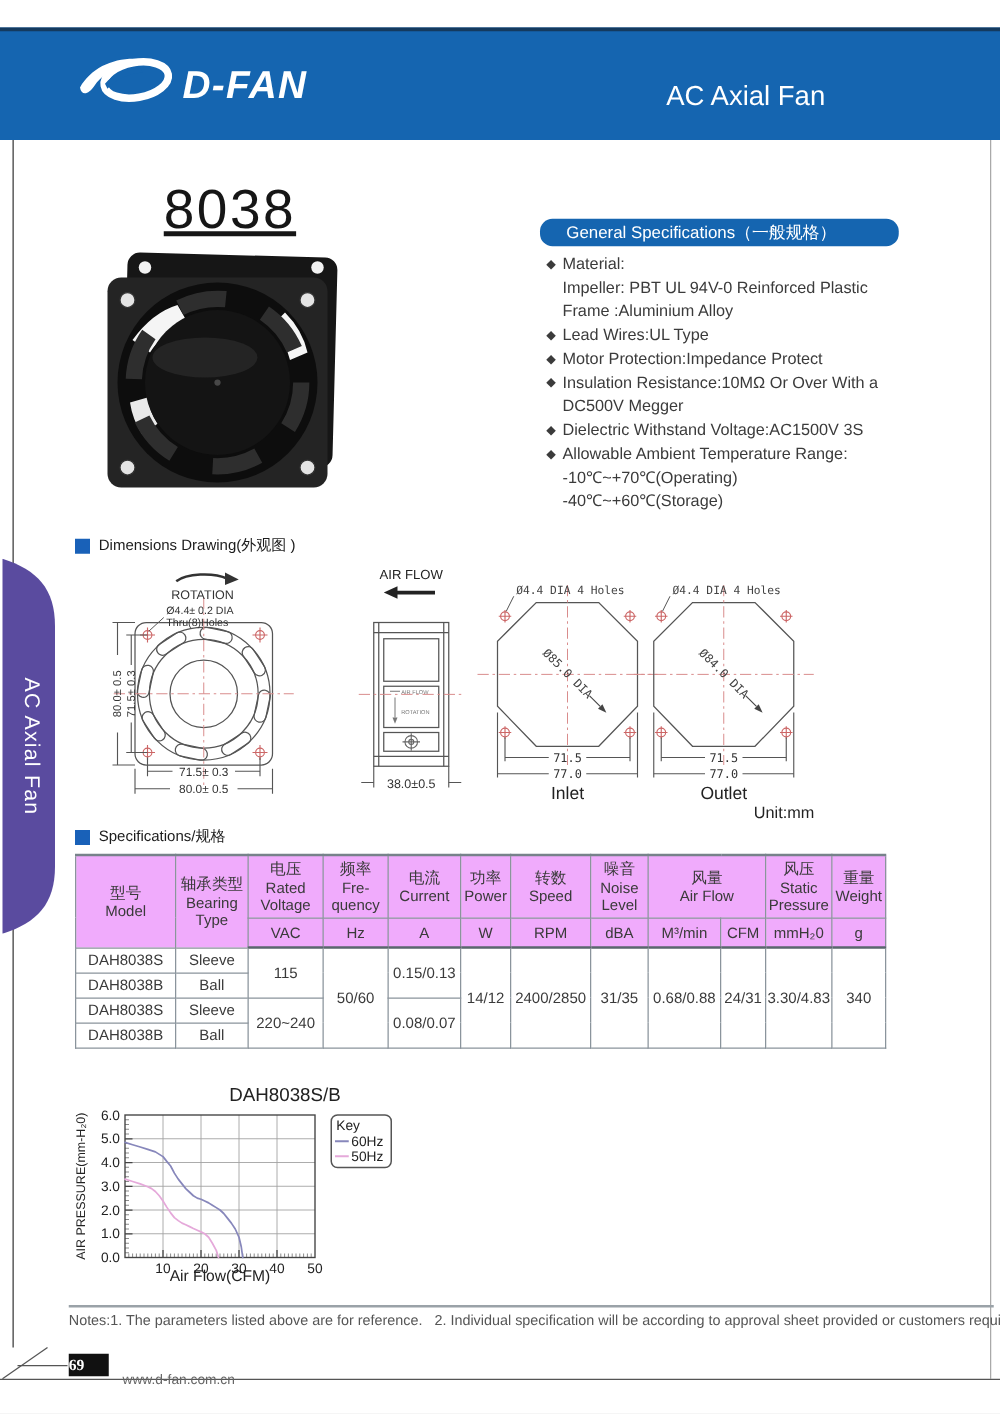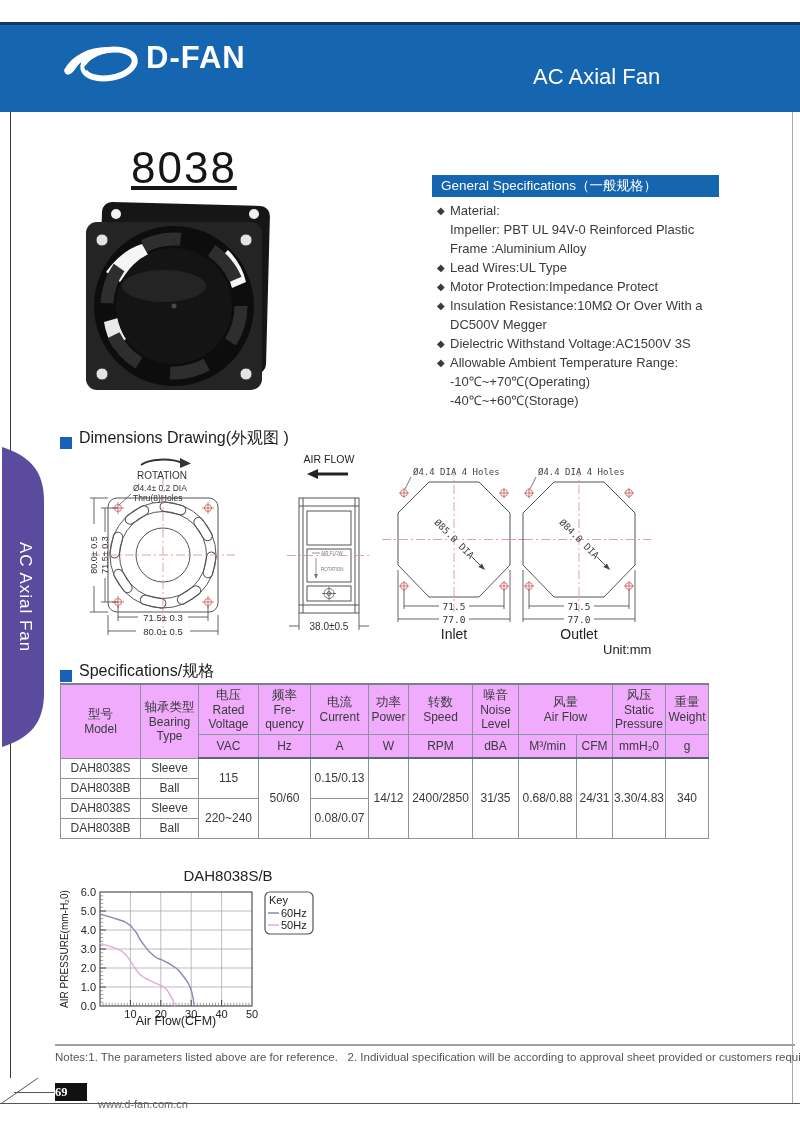--- a/index.html
+++ b/index.html
@@ -2,42 +2,42 @@
 <html><head>
 <meta charset="utf-8">
 <style>
   html,body{margin:0;padding:0;background:#e8e8e8;}
   .page{position:relative;width:800px;height:1131px;background:#fff;overflow:hidden;
         font-family:"Liberation Sans",sans-serif;color:#333;}
   .abs{position:absolute;}
   svg{font-family:"Liberation Sans",sans-serif;}
   
   .hdr{left:0;top:22px;width:800px;height:87px;background:#1565b0;border-top:3px solid #143a5e;}
-  .brand{left:62px;top:40px;display:flex;align-items:flex-start;color:#fff;}
+  .brand{left:62px;top:40px;display:flex;align-items:flex-end;color:#fff;font-style:italic;}
   .brand-name{font-size:31px;font-weight:bold;letter-spacing:1px;margin-left:6px;}
   .size-title{left:292px;top:48px;font-size:36px;color:#fff;letter-spacing:1px;}
   .subtitle{left:533px;top:64px;font-size:22px;color:#fff;}
   
   .vline-l{left:10px;top:112px;width:1px;height:966px;background:#3a3a3a;}
   .vline-r{left:792px;top:112px;width:1px;height:991px;background:#a9a9a9;}
   .bottomline{left:0;top:1103px;width:800px;height:1px;background:#555;}
   .badge-line{left:14px;top:1092px;width:40px;height:1px;background:#555;}
   
   .side-tab-text{left:8px;top:470px;height:255px;width:34px;display:flex;align-items:center;justify-content:center;
      writing-mode:vertical-rl;color:#fff;font-size:17px;letter-spacing:1px;z-index:3;}
   
   .model-title{left:131px;top:143px;font-size:44px;color:#161616;letter-spacing:2px;text-decoration:underline;}
   
   .gs-bar{left:432px;top:175px;width:287px;height:22px;background:#1565b0;color:#fff;
-     font-size:13.5px;line-height:22px;padding-left:9px;box-sizing:border-box;}
+     font-size:13.5px;line-height:22px;padding-left:21px;box-sizing:border-box;border-radius:10px;}
   .gs-list{left:437px;top:201px;width:350px;font-size:13px;color:#3b3b3b;}
   .gs-line{height:19px;line-height:19px;white-space:pre;}
   .gs-b{display:inline-block;width:13px;font-size:10px;vertical-align:1px;}
   
-  .sec{display:flex;align-items:flex-end;font-size:16px;color:#1c1c1c;}
+  .sec{display:flex;align-items:center;font-size:12px;color:#1c1c1c;}
   .sec .sq{width:12px;height:12px;background:#1961b8;margin-right:7px;}
   
   .spec-table{left:60px;top:683px;}
   table{border-collapse:collapse;table-layout:fixed;width:648px;border:1px solid #667078;border-top:2px solid #77828a;}
   td{border:1px solid #8a949c;text-align:center;vertical-align:middle;font-size:12px;color:#3a3a3a;padding:0;}
   thead td{background:#f0abfc;}
   thead tr.units td{border-bottom:2px solid #5a666e;}
   .cn{font-size:12.5px;}
   .en{font-size:12px;white-space:pre-line;line-height:13.5px;}
   

